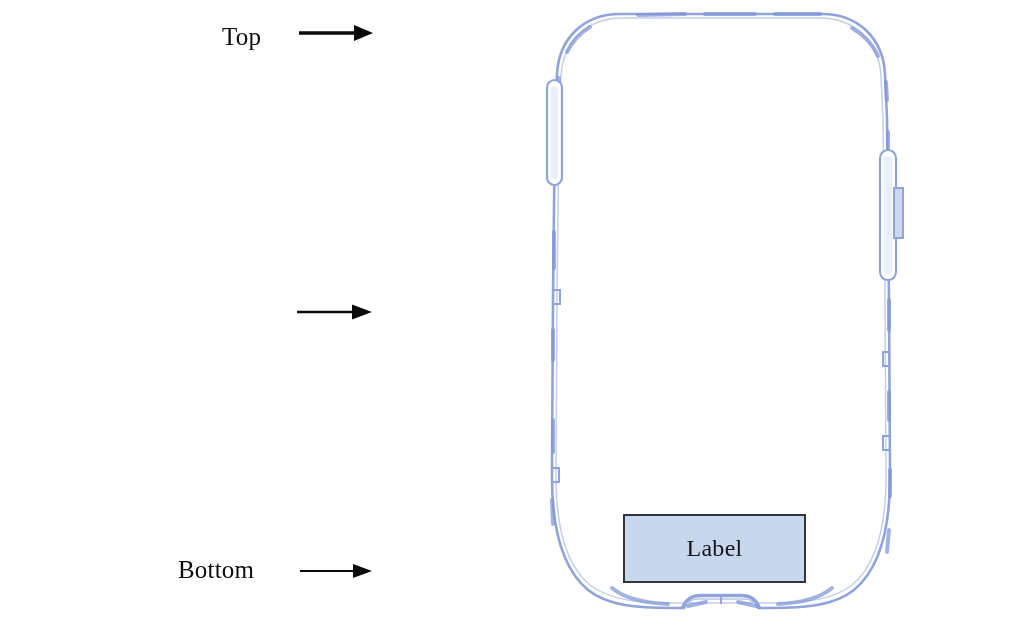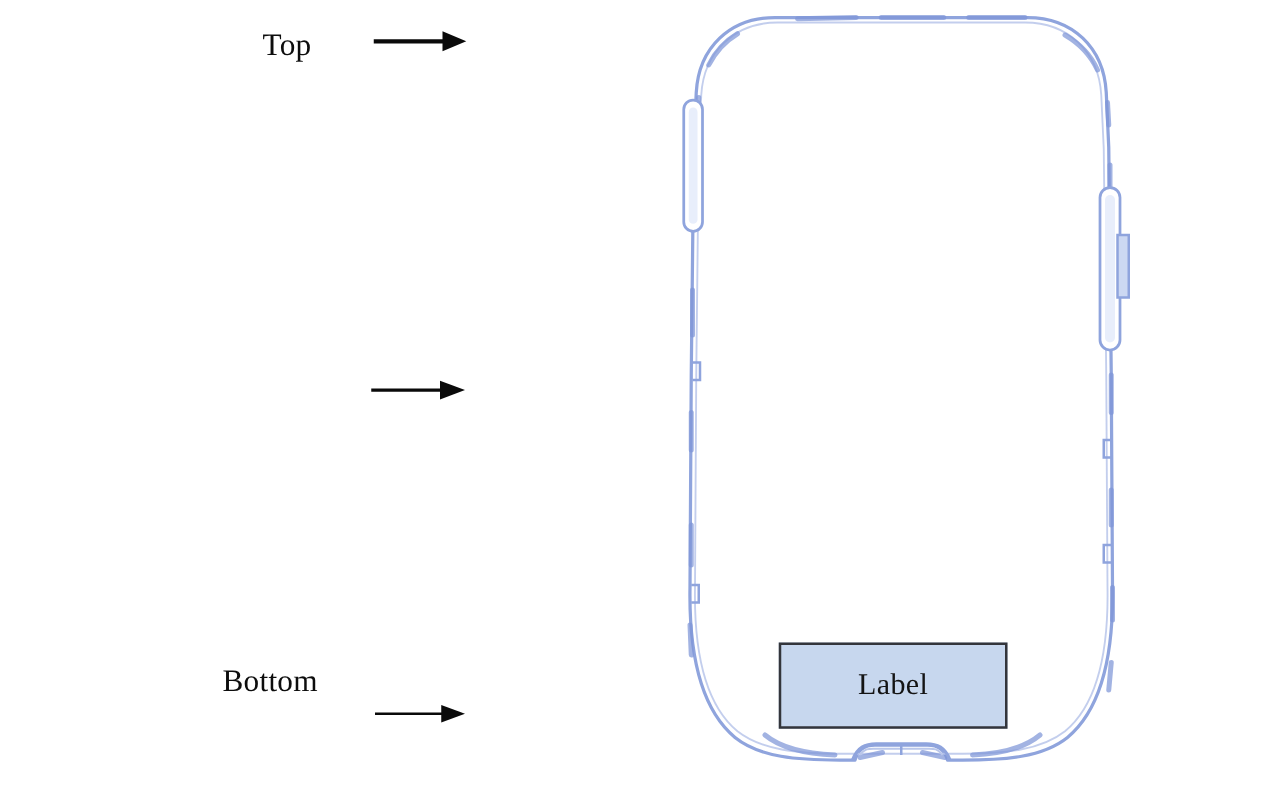--- a/index.html
+++ b/index.html
@@ -20,32 +20,32 @@
   .annotation {
     position: absolute;
     color: #0d0d0d;
     font-family: "Liberation Serif", "DejaVu Serif", serif;
     font-size: 25px;
     line-height: 32px;
     white-space: pre-line;
     letter-spacing: 0.2px;
   }
   #ann-top {
-    left: 210px;
+    left: 222px;
     top: 21px;
     text-align: center;
   }
   #ann-backplate {
     left: 148px;
     top: 271px;
     text-align: left;
   }
   #ann-bottom {
     left: 178px;
-    top: 530px;
+    top: 554px;
     text-align: left;
   }
 
   
   .arrow {
     position: absolute;
   }
   .arrow svg { display: block; overflow: visible; }
 
   #arrow-top    { left: 299px; top: 22px;  }

